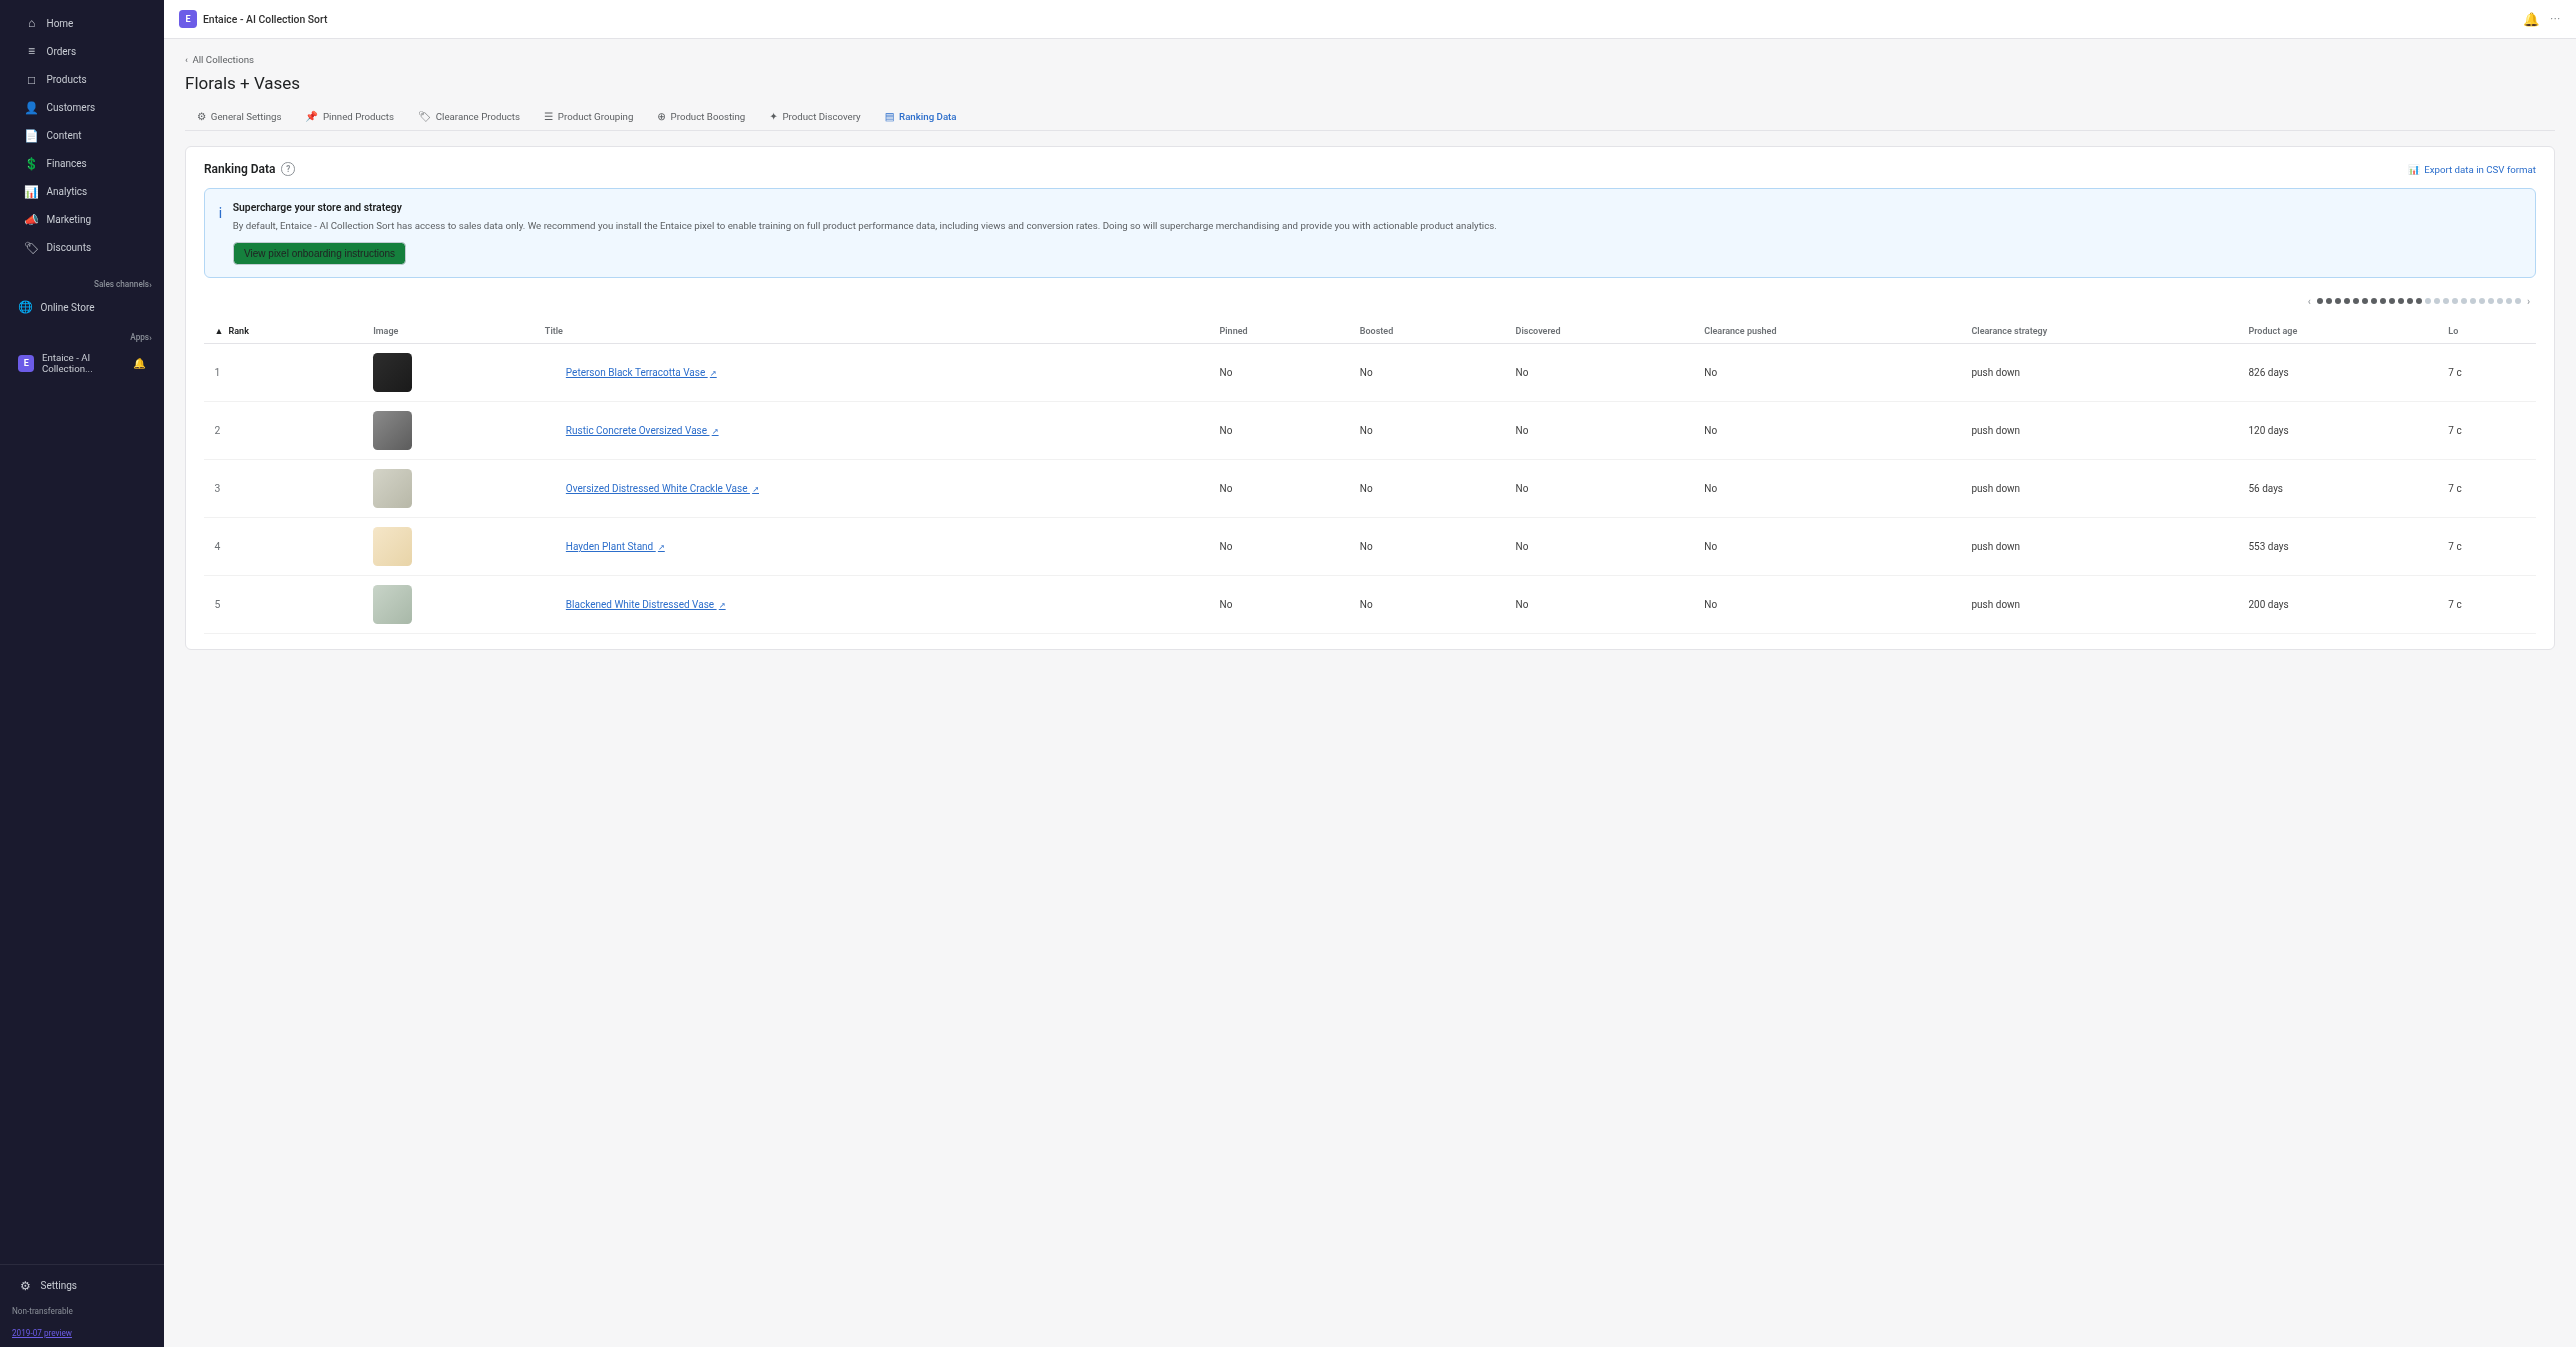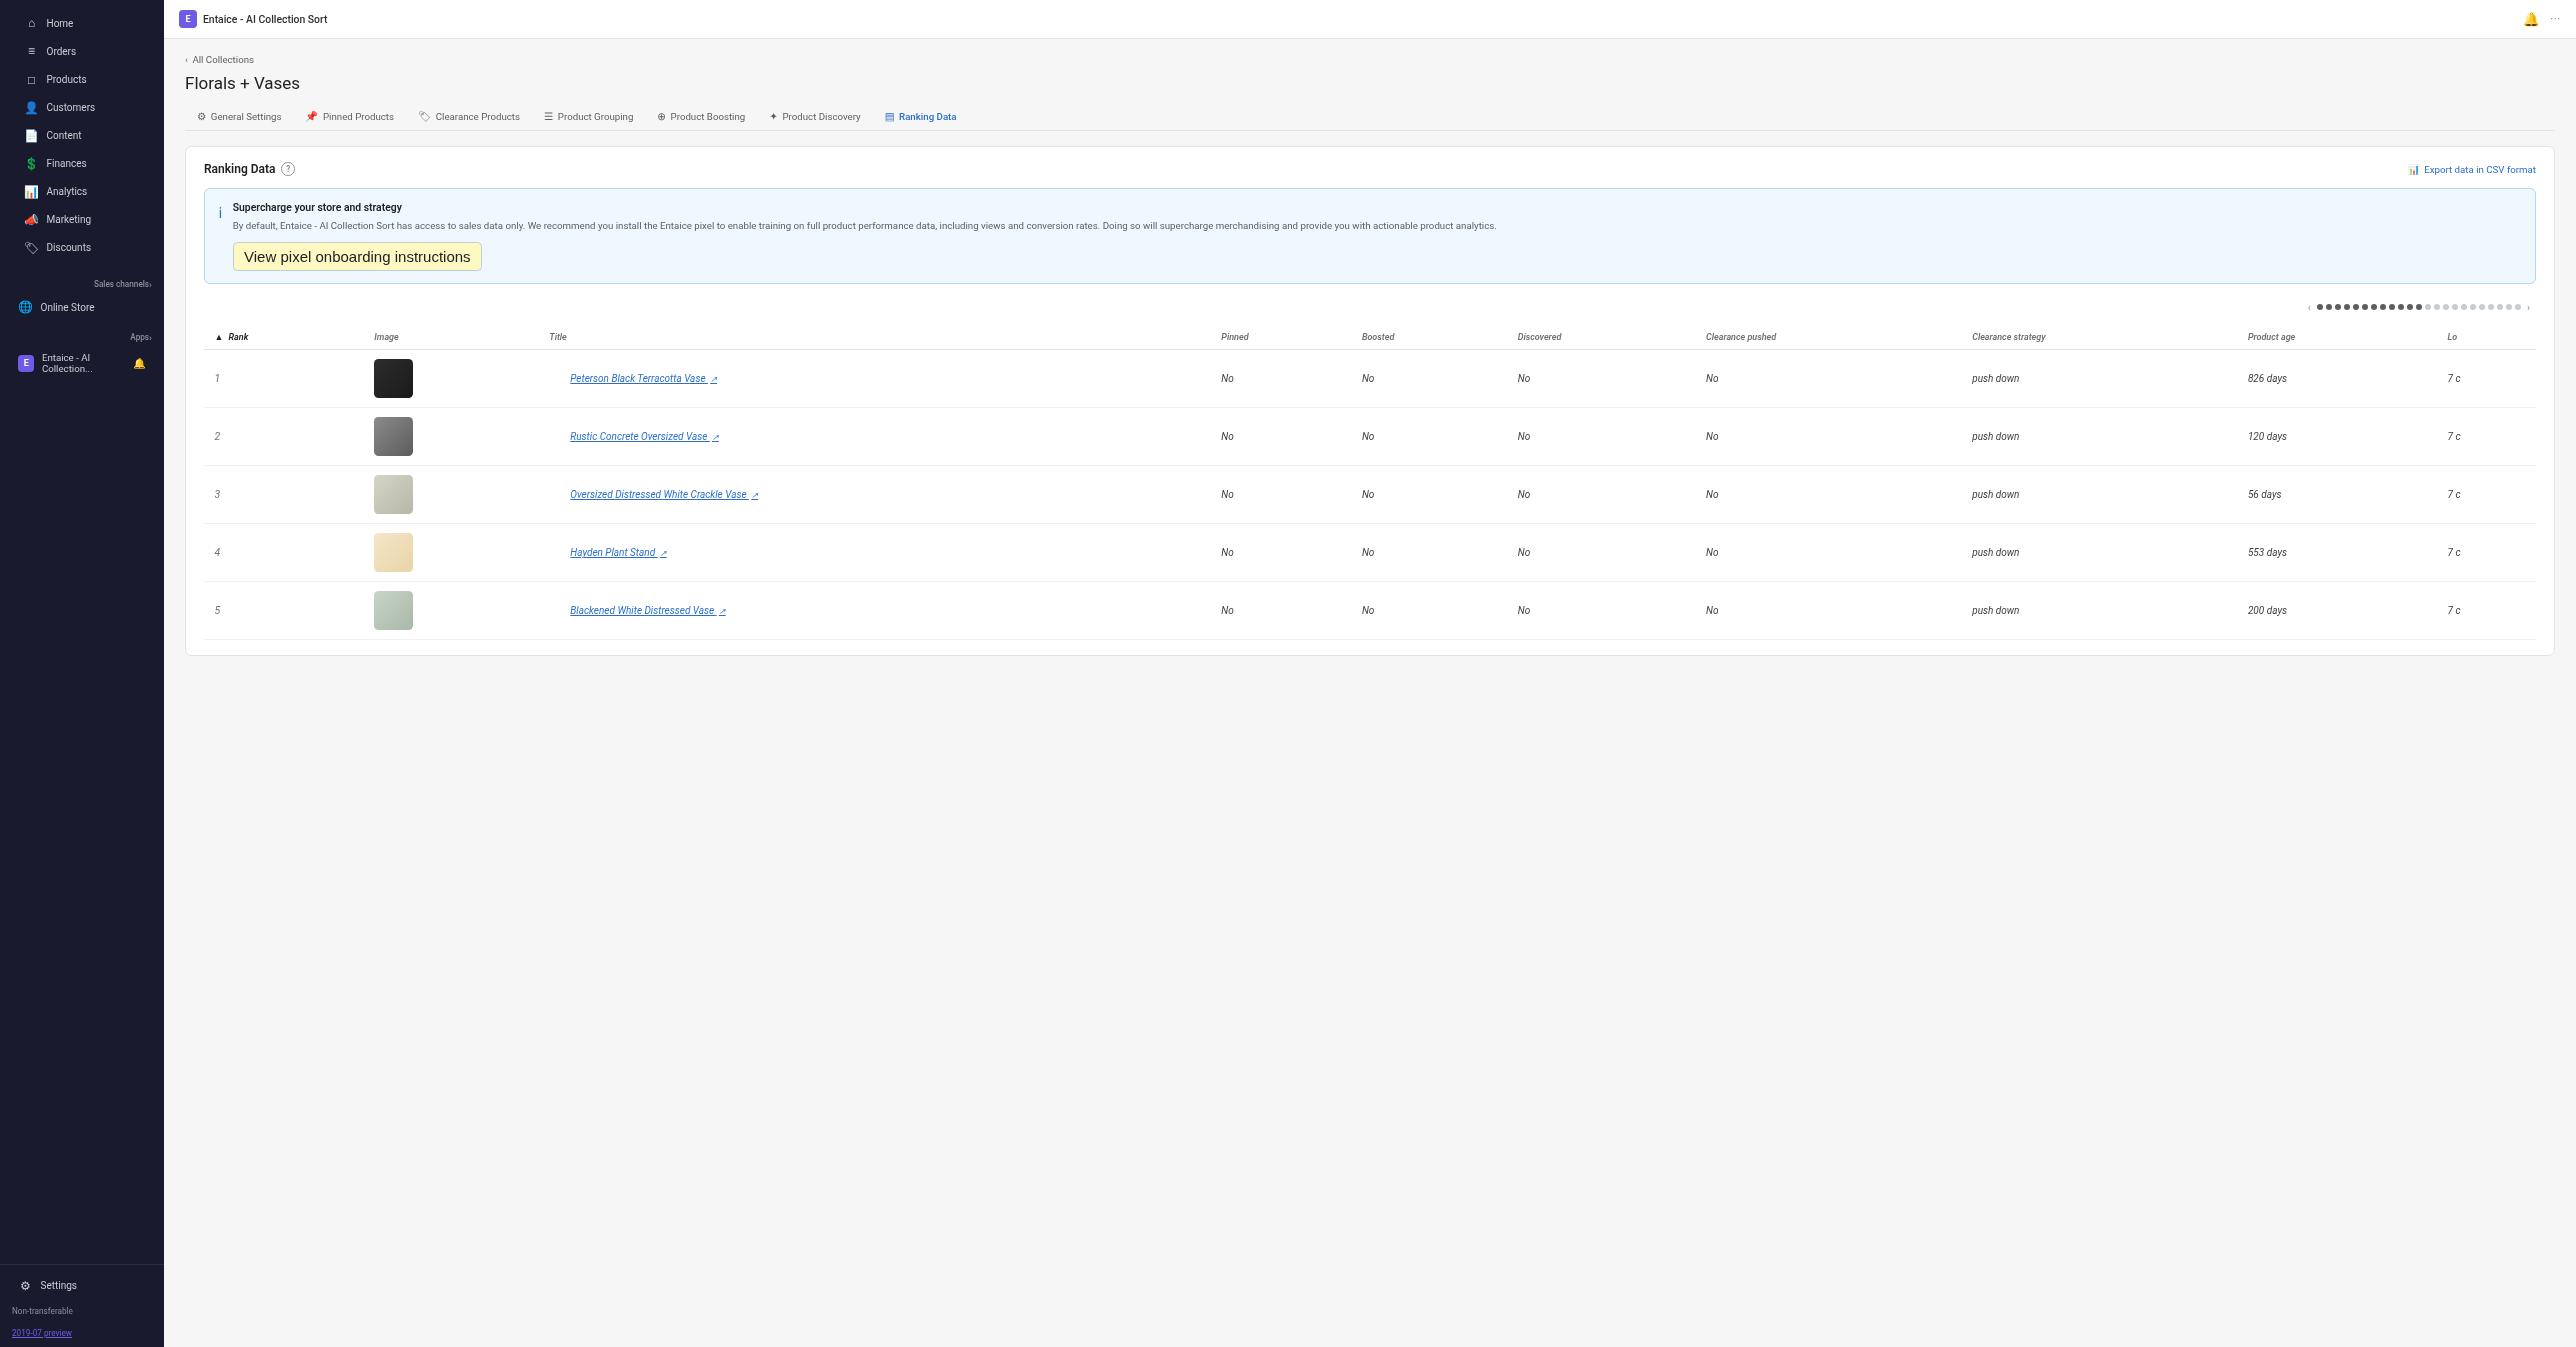--- a/index.html
+++ b/index.html
@@ -178,42 +178,42 @@
       font-size: 10.4px; font-weight: 600; color: #202223; margin-bottom: 4.5px;
     }
     .info-banner-content p {
       font-size: 9.7px; color: #5c5f62; line-height: 1.5; margin-bottom: 9px;
     }
     .btn-outline {
       display: inline-block;
       border: 0.7px solid #c4cdd5;
       border-radius: 4.5px;
       padding: 5.2px 10.4px;
-      font-size: 15px;
+      font-size: 10px;
       color: #202223;
       cursor: pointer;
-      background: #fef9c3;
+      background: #15803d;
     }
 
     
     .pagination-dots {
       display: flex; align-items: center; justify-content: flex-end;
       gap: 3px; margin-bottom: 9px; padding-right: 3px;
     }
     .dot {
       width: 6px; height: 6px; border-radius: 50%;
       background: #c4cdd5; cursor: pointer;
     }
     .dot.active { background: #5c5f62; }
     .pagination-arrow {
       color: #8c9196; font-size: 10.4px; cursor: pointer; padding: 1.5px 3px;
     }
 
     
-    .data-table { width: 100%; border-collapse: collapse; font-style: italic; }
+    .data-table { width: 100%; border-collapse: collapse; }
     .data-table th {
       font-size: 9px; font-weight: 600; color: #6d7175;
       text-align: left; padding: 7.5px 10.4px;
       border-bottom: 0.7px solid #e3e3e7;
       white-space: nowrap;
       background: white;
     }
     .data-table th.sortable { cursor: pointer; }
     .data-table th.sorted { color: #202223; }
     .sort-arrow { margin-right: 3px; }

